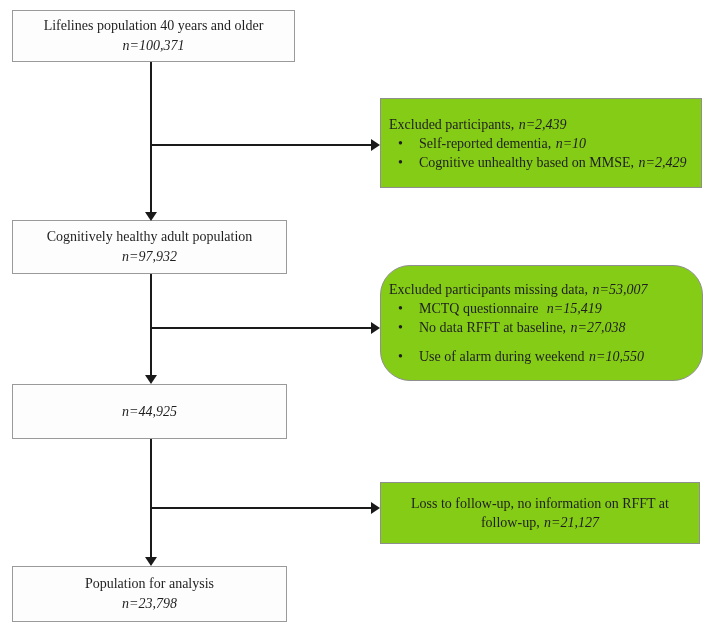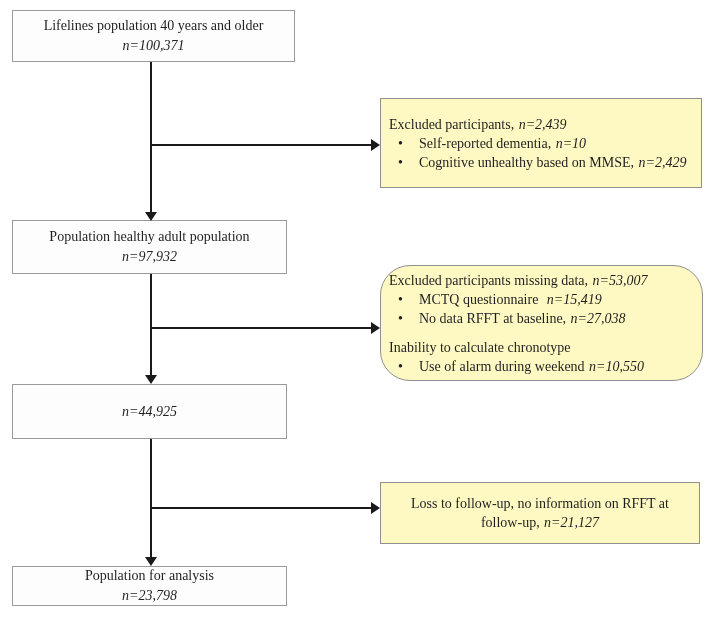--- a/index.html
+++ b/index.html
@@ -24,21 +24,21 @@
     flex-direction: column;
     justify-content: center;
     align-items: center;
     text-align: center;
     line-height: 20px;
   }
   .ebox {
     position: absolute;
     box-sizing: border-box;
     border: 1px solid #8f8f8f;
-    background: #fef9c3;
+    background: #84cc16;
     display: flex;
     flex-direction: column;
     justify-content: center;
     padding: 0 8px;
     line-height: 19px;
   }
   .ebox.center { text-align: center; }
   .ni { font-style: italic; }
   .ml { margin-left: 0.32em; }
   .ml2 { margin-left: 0.6em; margin-top: 28px; }
@@ -66,29 +66,29 @@
 <body>
 
 <div class="canvas">
 
   <div class="mbox" style="left:12px; top:10px; width:283px; height:52px;">
     <div>Lifelines population 40 years and older</div>
     <div class="ni">n=100,371</div>
   </div>
 
   <div class="mbox" style="left:12px; top:220px; width:275px; height:54px;">
-    <div>Population healthy adult population</div>
+    <div>Cognitively healthy adult population</div>
     <div class="ni">n=97,932</div>
   </div>
 
   <div class="mbox" style="left:12px; top:384px; width:275px; height:55px;">
     <div class="ni">n=44,925</div>
   </div>
 
-  <div class="mbox" style="left:12px; top:566px; width:275px; height:40px;">
+  <div class="mbox" style="left:12px; top:566px; width:275px; height:56px;">
     <div>Population for analysis</div>
     <div class="ni">n=23,798</div>
   </div>
 
   <div class="ebox" style="left:380px; top:98px; width:322px; height:90px;">
     <div>
       <span>Excluded participants,</span><span class="ni ml">n=2,439</span>
     </div>
     <div class="brow">
       <span class="bdot">•</span>
@@ -114,21 +114,20 @@
         <span>MCTQ questionnaire</span><span class="ni ml2">n=15,419</span>
       </span>
     </div>
     <div class="brow">
       <span class="bdot">•</span>
       <span class="btext">
         <span>No data RFFT at baseline,</span><span class="ni ml">n=27,038</span>
       </span>
     </div>
     <div class="spacer10"></div>
-    <div>Inability to calculate chronotype</div>
     <div class="brow">
       <span class="bdot">•</span>
       <span class="btext">
         <span>Use of alarm during weekend</span><span class="ni ml">n=10,550</span>
       </span>
     </div>
   </div>
 
   <div class="ebox center" style="left:380px; top:482px; width:320px; height:62px;">
     <div>Loss to follow-up, no information on RFFT at</div>

